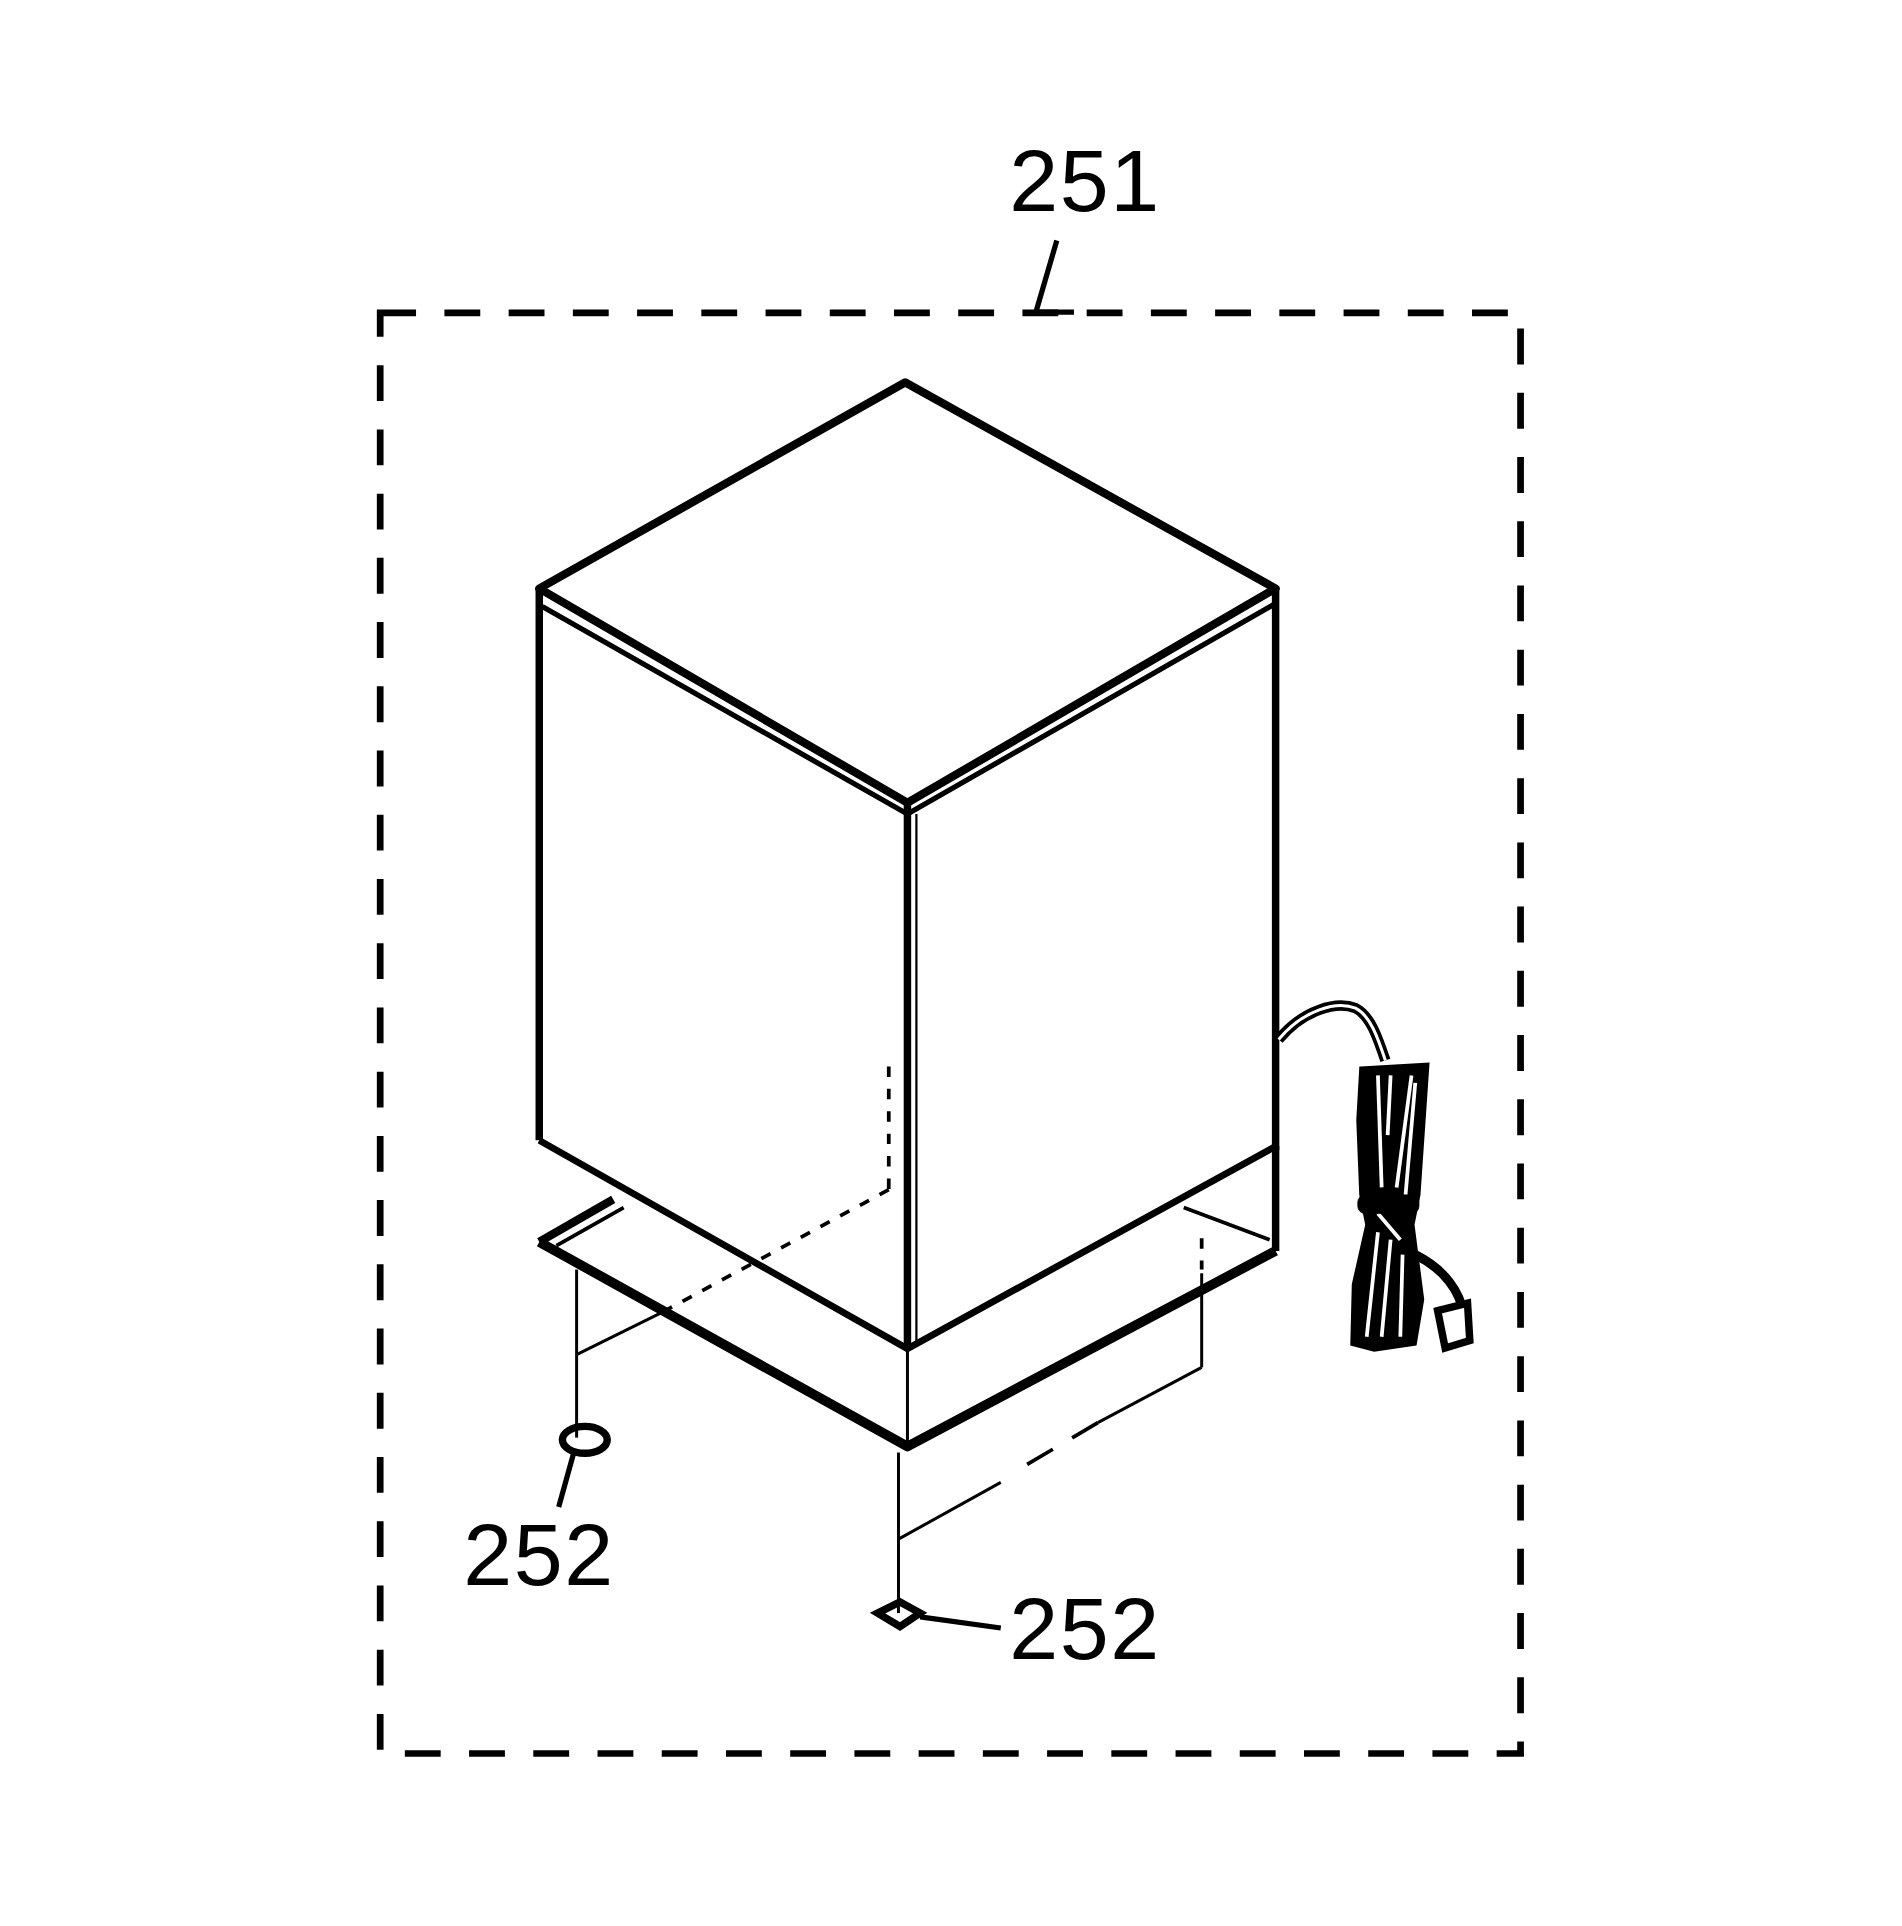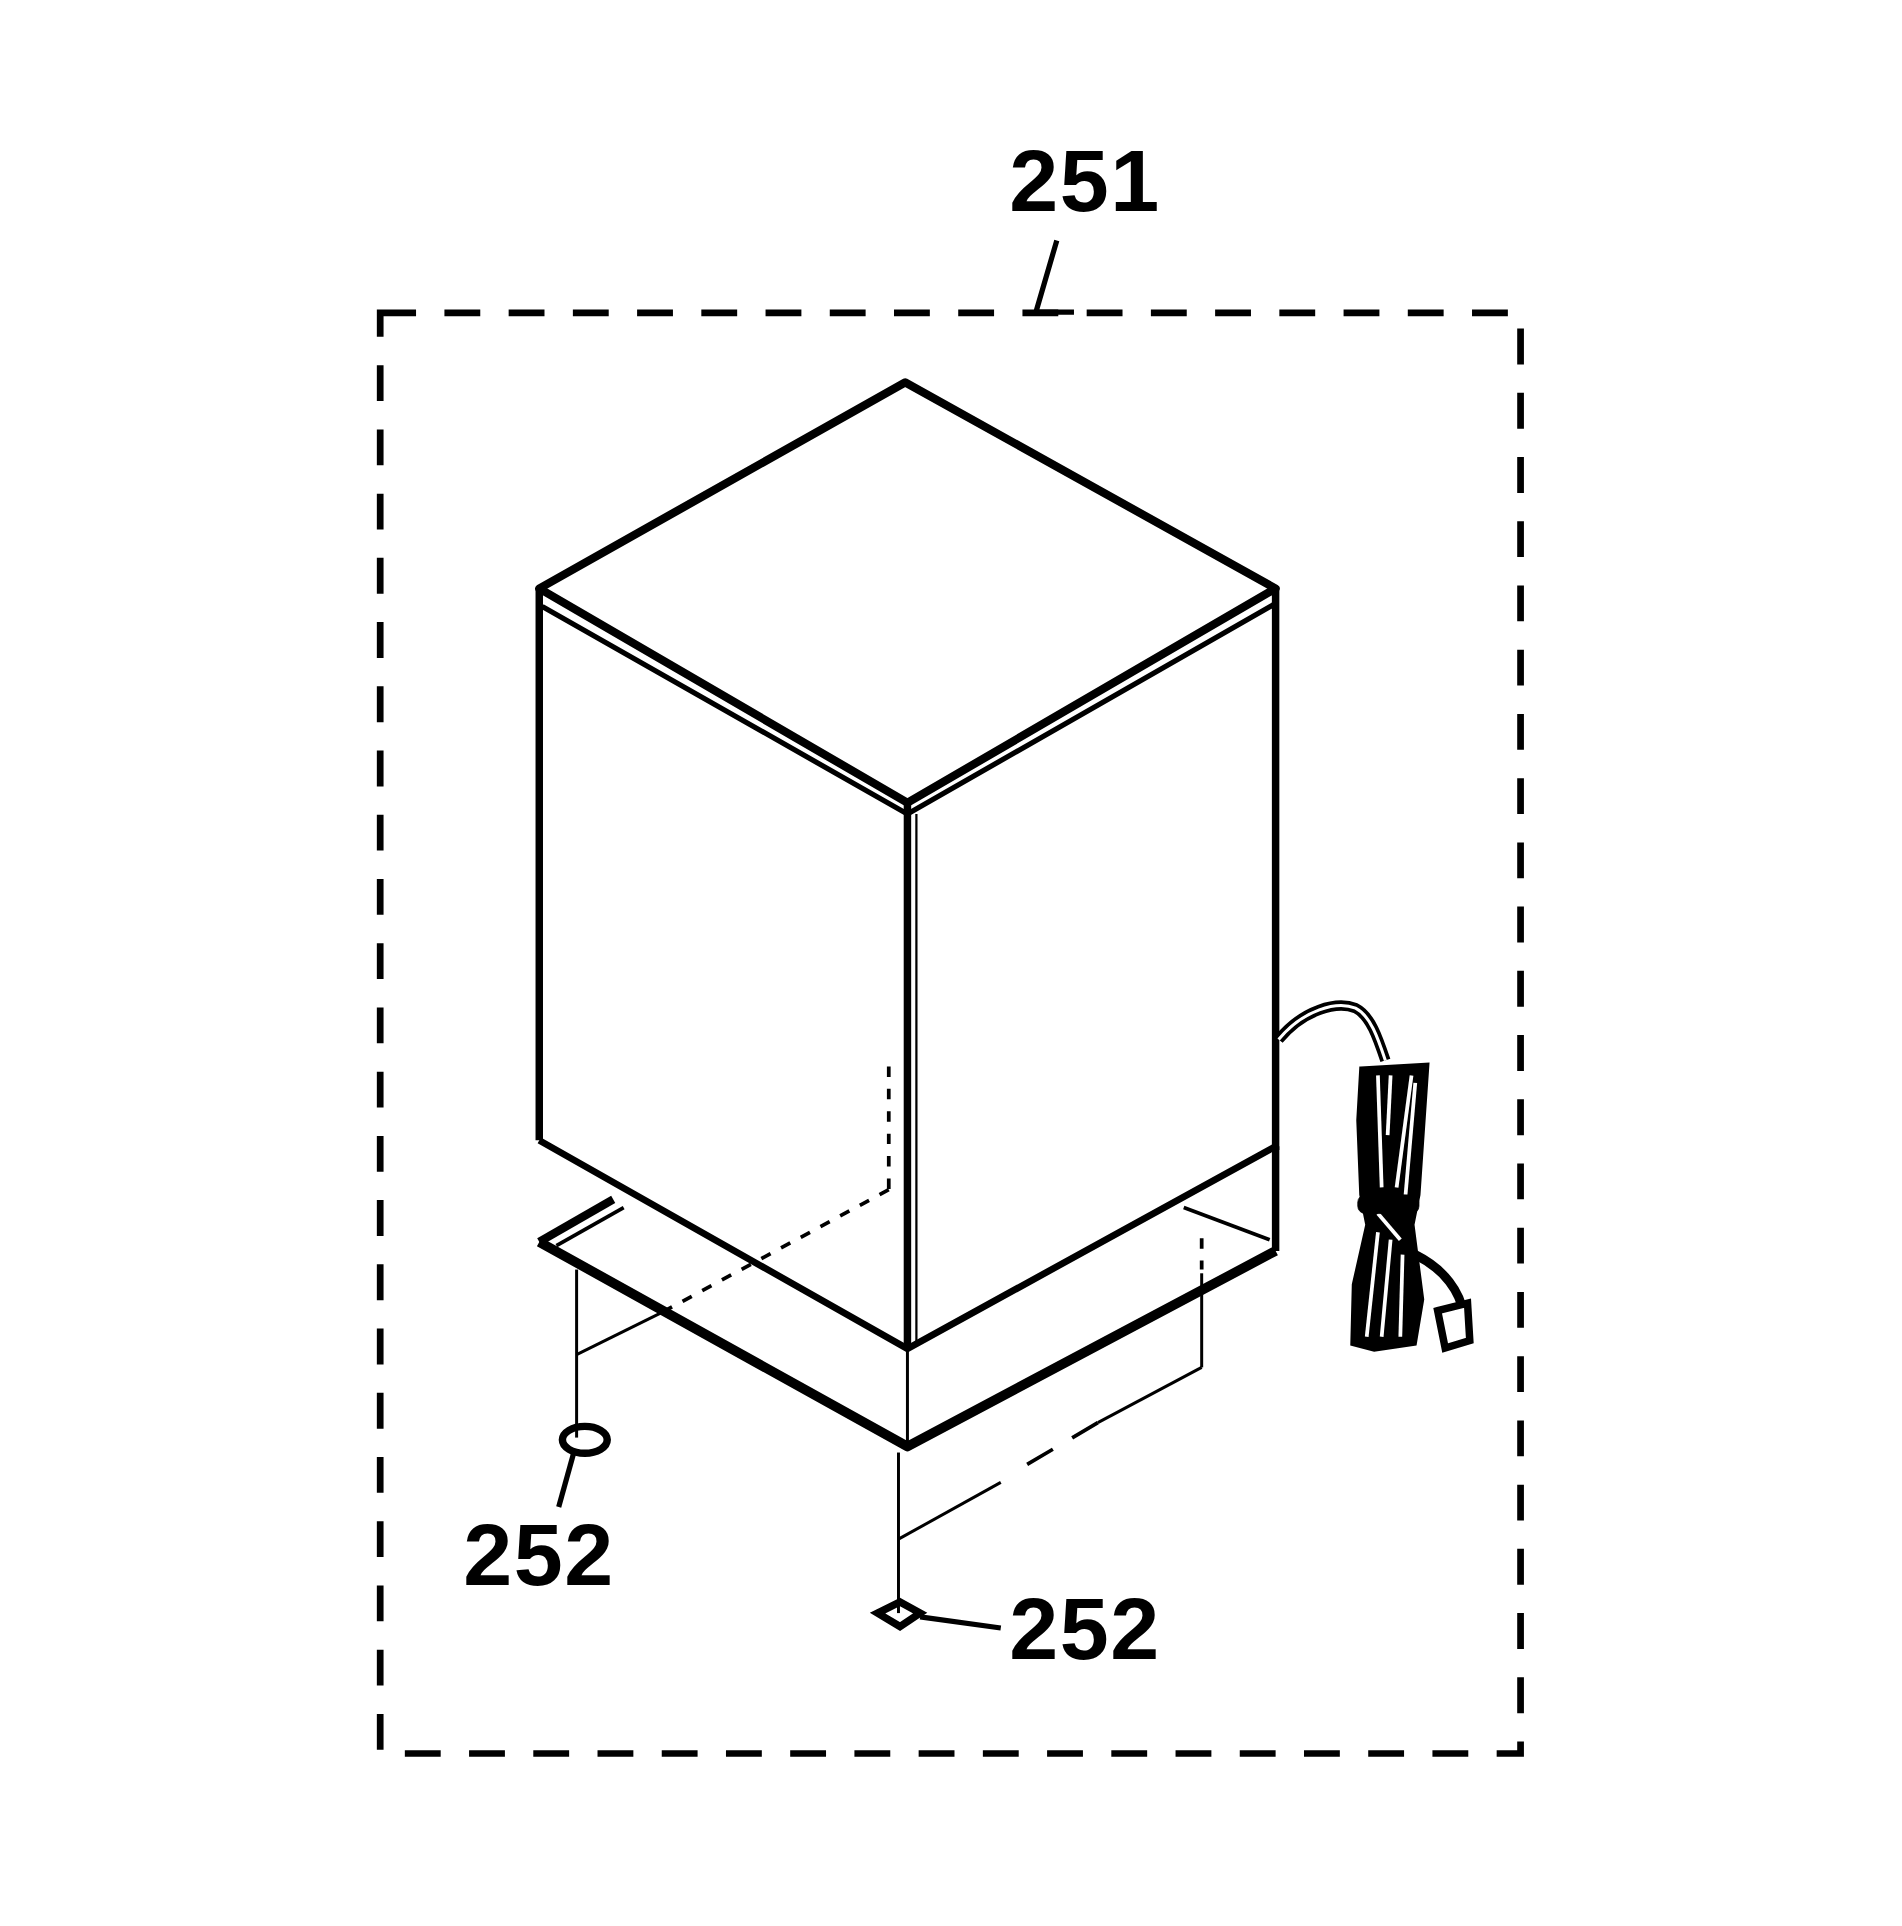--- a/index.html
+++ b/index.html
@@ -1,18 +1,18 @@
 <!DOCTYPE html>
 <html style="font-size:12px"><head>
 <meta charset="utf-8">
 <style>
   html,body{margin:0;padding:0;background:#ffffff;}
   body{width:1903px;height:1926px;position:relative;overflow:hidden;font-family:"Liberation Sans",sans-serif;}
   svg{position:absolute;left:0;top:0;}
-  .lbl{position:absolute;font-family:"Liberation Sans",sans-serif;font-weight:bold;color:#000;font-size:88px;line-height:1;letter-spacing:1.5px;transform:translate(-50%,-50%);}
+  .lbl{position:absolute;font-family:"Liberation Sans",sans-serif;font-weight:normal;color:#000;font-size:88px;line-height:1;letter-spacing:1.5px;transform:translate(-50%,-50%);}
 </style>
 </head>
 <body>
 
 <svg width="1903" height="1926" viewBox="0 0 2548 2579" xmlns="http://www.w3.org/2000/svg">
 
   <rect x="509" y="419" width="1527" height="1929" fill="none" stroke="#000" stroke-width="9" stroke-dasharray="48,38"></rect>
 
   <polyline points="1415,322 1387,418 1438,418" fill="none" stroke="#000" stroke-width="7"></polyline>
 

